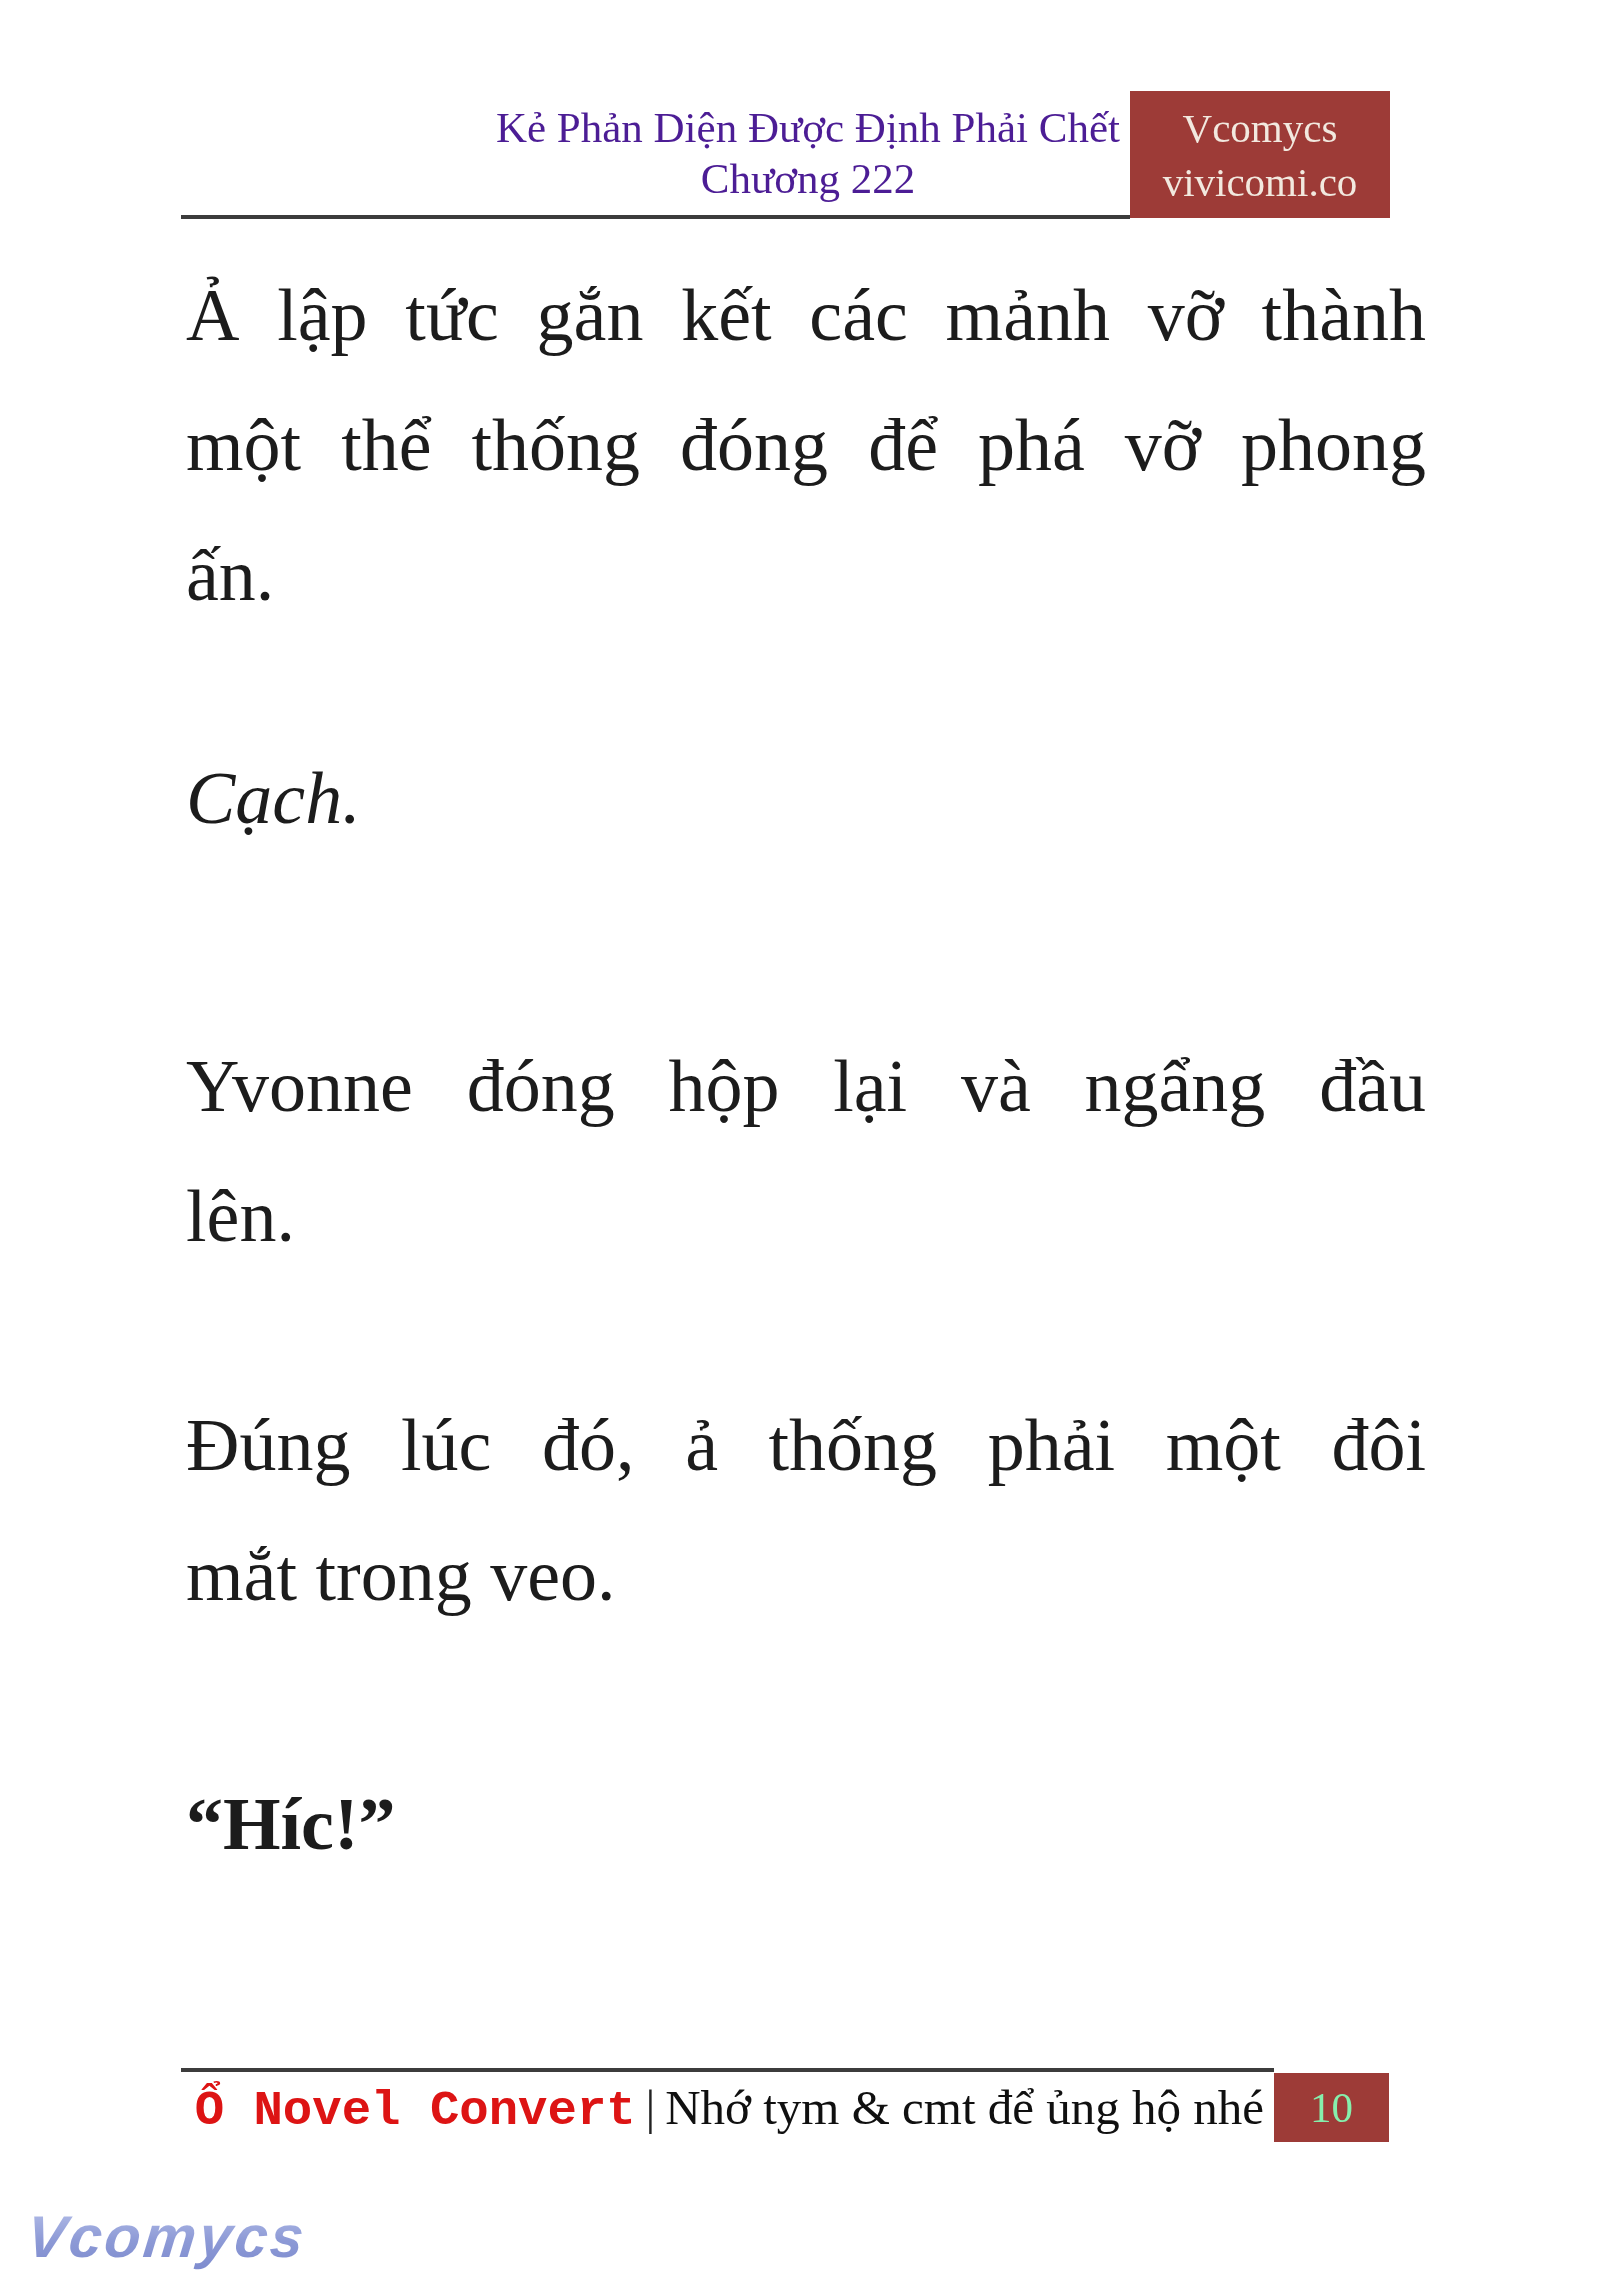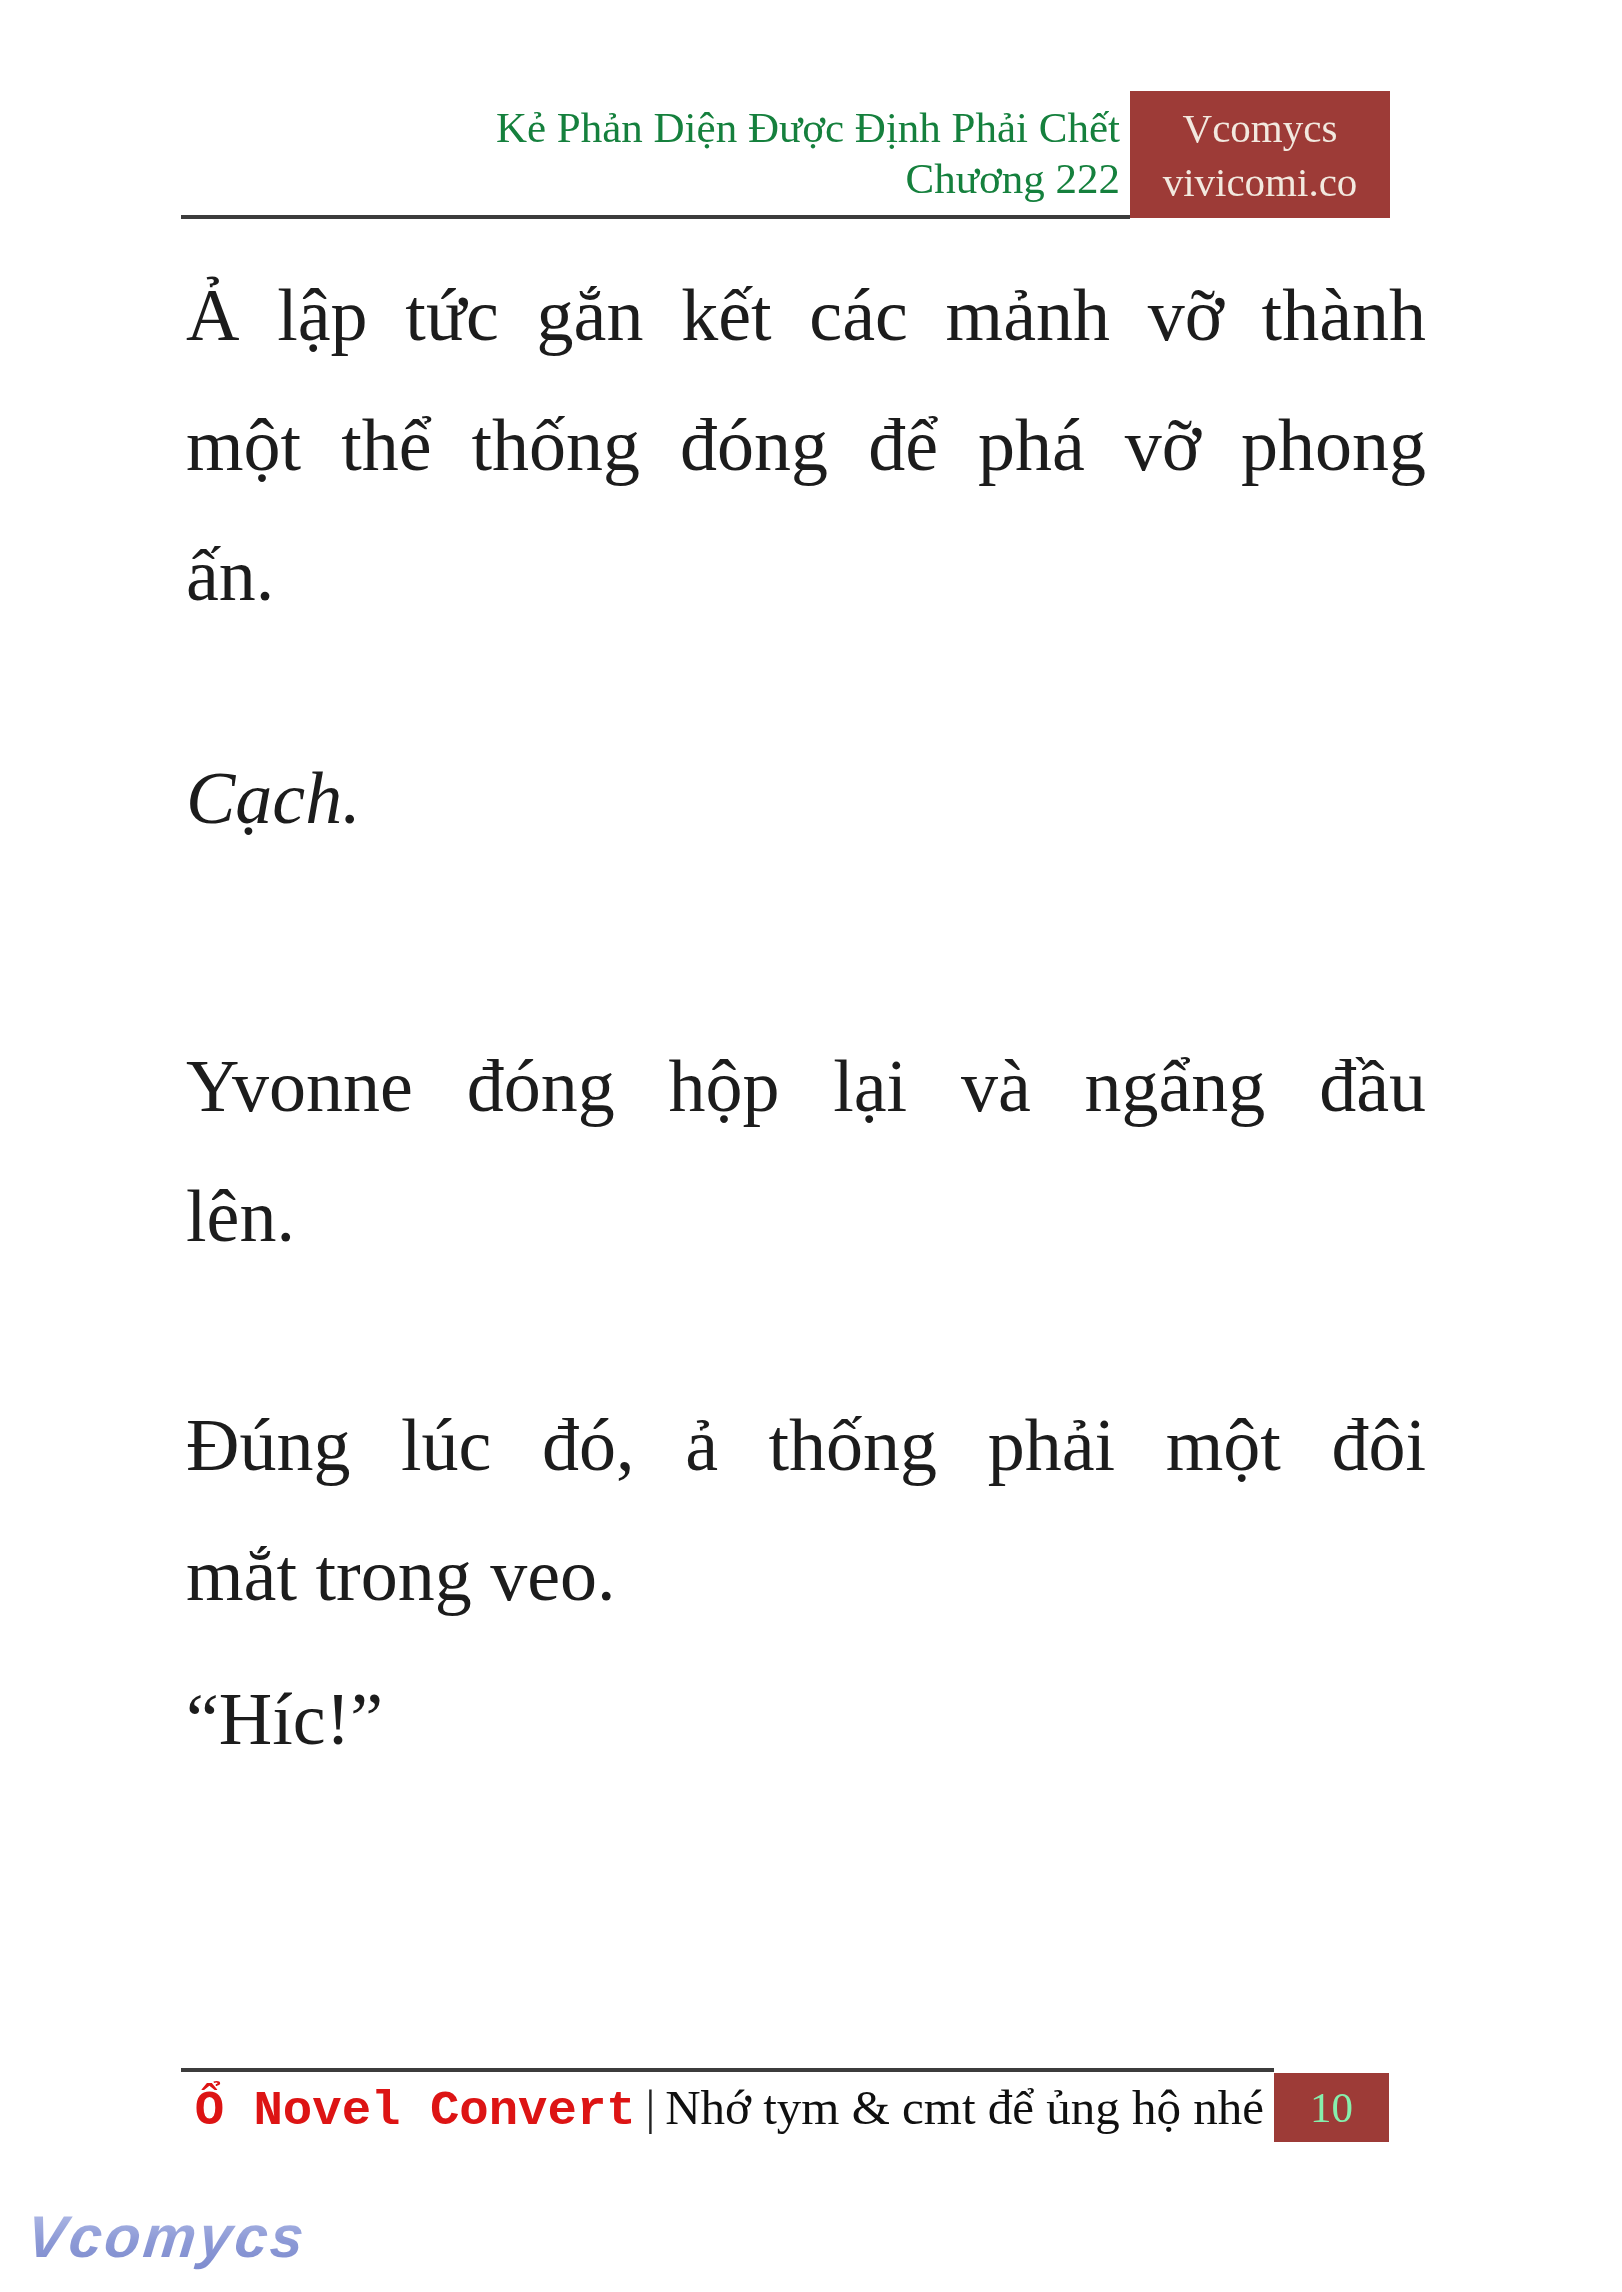--- a/index.html
+++ b/index.html
@@ -8,21 +8,21 @@
     width:1622px; height:2293px;
     background:#ffffff;
     font-family:"Liberation Serif","DejaVu Serif",serif;
     color:#1b1b1b;
     overflow:hidden;
   }
 
   
   .header-title {
     position:absolute; top:102px; right:502px;
-    text-align:right; font-size:43px; line-height:51px; color:#15803d;
+    text-align:center; font-size:43px; line-height:51px; color:#4c1d95;
     white-space:nowrap;
   }
   .publisher-badge {
     position:absolute; left:1130px; top:91px; width:260px; height:127px;
     display:flex; flex-direction:column; align-items:center; justify-content:center;
     font-size:41px; line-height:54px; text-align:center;
   }
   .header-rule {
     position:absolute; left:181px; top:215px; width:949px; height:3.9px;
   }
@@ -32,21 +32,21 @@
     position:absolute; left:186px; width:1240px;
     font-size:74px; line-height:130px; color:#1c1c1c;
   }
   .para .jl { text-align:justify; text-align-last:justify; }
   .para .ll { text-align:left; }
   .para.italic { font-style:italic; }
   .p1 { top:250px; }
   .p2 { top:733px; }
   .p3 { top:1021px; }
   .p4 { top:1380px; }
-  .p5 { top:1654px; }
+  .p5 { top:1759px;font-weight:bold; }
 
   
   .footer-rule {
     position:absolute; left:181px; top:2068px; width:1093px; height:3.9px;
   }
   .footer-text {
     position:absolute; left:186px; top:2073px; width:1078px;
     text-align:right; font-size:49px; line-height:69px; color:#101010;
     white-space:nowrap;
   }

